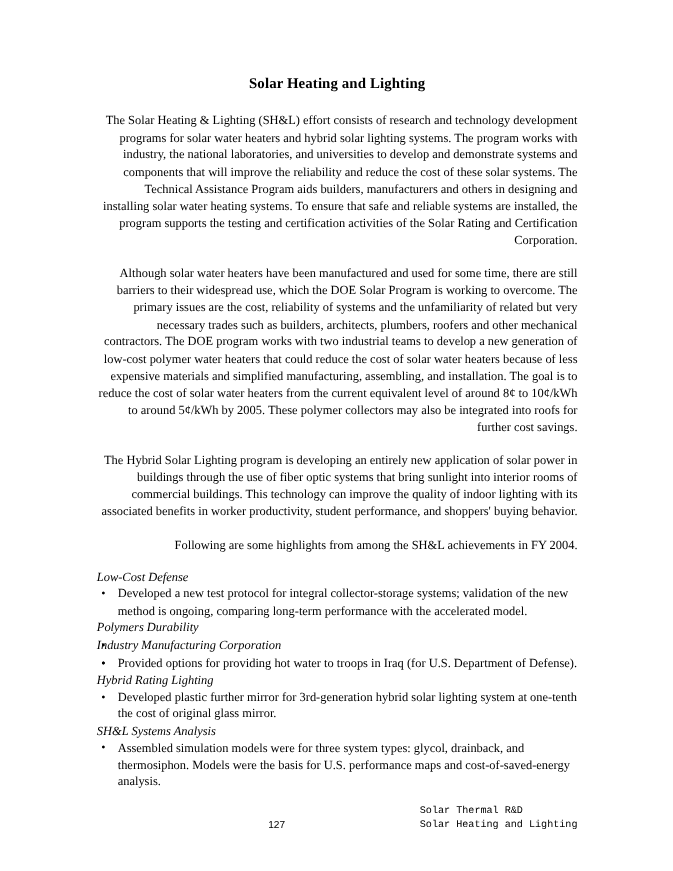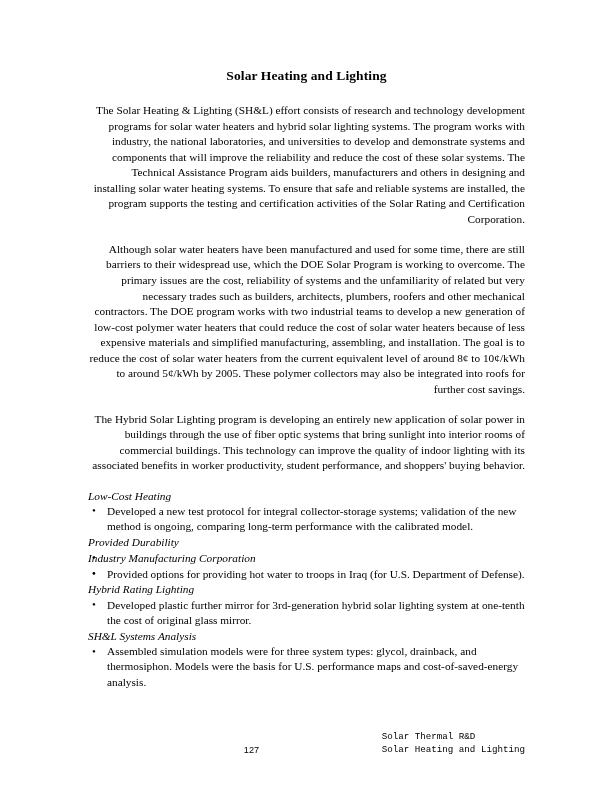--- a/index.html
+++ b/index.html
@@ -127,35 +127,36 @@
   <div class="content">
 
     <h1 class="doc-title">Solar Heating and Lighting</h1>
 
     <p class="para">The Solar Heating &amp; Lighting (SH&amp;L) effort consists of research and technology development programs for solar water heaters and hybrid solar lighting systems. The program works with industry, the national laboratories, and universities to develop and demonstrate systems and components that will improve the reliability and reduce the cost of these solar systems. The Technical Assistance Program aids builders, manufacturers and others in designing and installing solar water heating systems. To ensure that safe and reliable systems are installed, the program supports the testing and certification activities of the Solar Rating and Certification Corporation.</p>
 
     <p class="para">Although solar water heaters have been manufactured and used for some time, there are still barriers to their widespread use, which the DOE Solar Program is working to overcome. The primary issues are the cost, reliability of systems and the unfamiliarity of related but very necessary trades such as builders, architects, plumbers, roofers and other mechanical contractors. The DOE program works with two industrial teams to develop a new generation of low-cost polymer water heaters that could reduce the cost of solar water heaters because of less expensive materials and simplified manufacturing, assembling, and installation. The goal is to reduce the cost of solar water heaters from the current equivalent level of around 8¢ to 10¢/kWh to around 5¢/kWh by 2005. These polymer collectors may also be integrated into roofs for further cost savings.</p>
 
     <p class="para">The Hybrid Solar Lighting program is developing an entirely new application of solar power in buildings through the use of fiber optic systems that bring sunlight into interior rooms of commercial buildings. This technology can improve the quality of indoor lighting with its associated benefits in worker productivity, student performance, and shoppers' buying behavior.</p>
 
+    <p class="para tight">Following are some highlights from among the SH&amp;L achievements in FY 2004.</p>
 
     <div class="highlights-block">
 
       <div class="group">
-        <div class="section-heading">Low-Cost Heating</div>
-        <ul class="bullet-list">
-          <li class="bullet-item">
-            <span class="bullet-mark">•</span>
-            <span>Developed a new test protocol for integral collector-storage systems; validation of the new method is ongoing, comparing long-term performance with the calibrated model.</span>
-          </li>
-        </ul>
-      </div>
-
-      <div class="group">
-        <div class="section-heading">Provided Durability</div>
+        <div class="section-heading">Low-Cost Defense</div>
+        <ul class="bullet-list">
+          <li class="bullet-item">
+            <span class="bullet-mark">•</span>
+            <span>Developed a new test protocol for integral collector-storage systems; validation of the new method is ongoing, comparing long-term performance with the accelerated model.</span>
+          </li>
+        </ul>
+      </div>
+
+      <div class="group">
+        <div class="section-heading">Polymers Durability</div>
         <ul class="bullet-list">
           <li class="bullet-item">
             <span class="bullet-mark">•</span>
           </li>
         </ul>
       </div>
 
       <div class="group">
         <div class="section-heading">Industry Manufacturing Corporation</div>
         <ul class="bullet-list">

